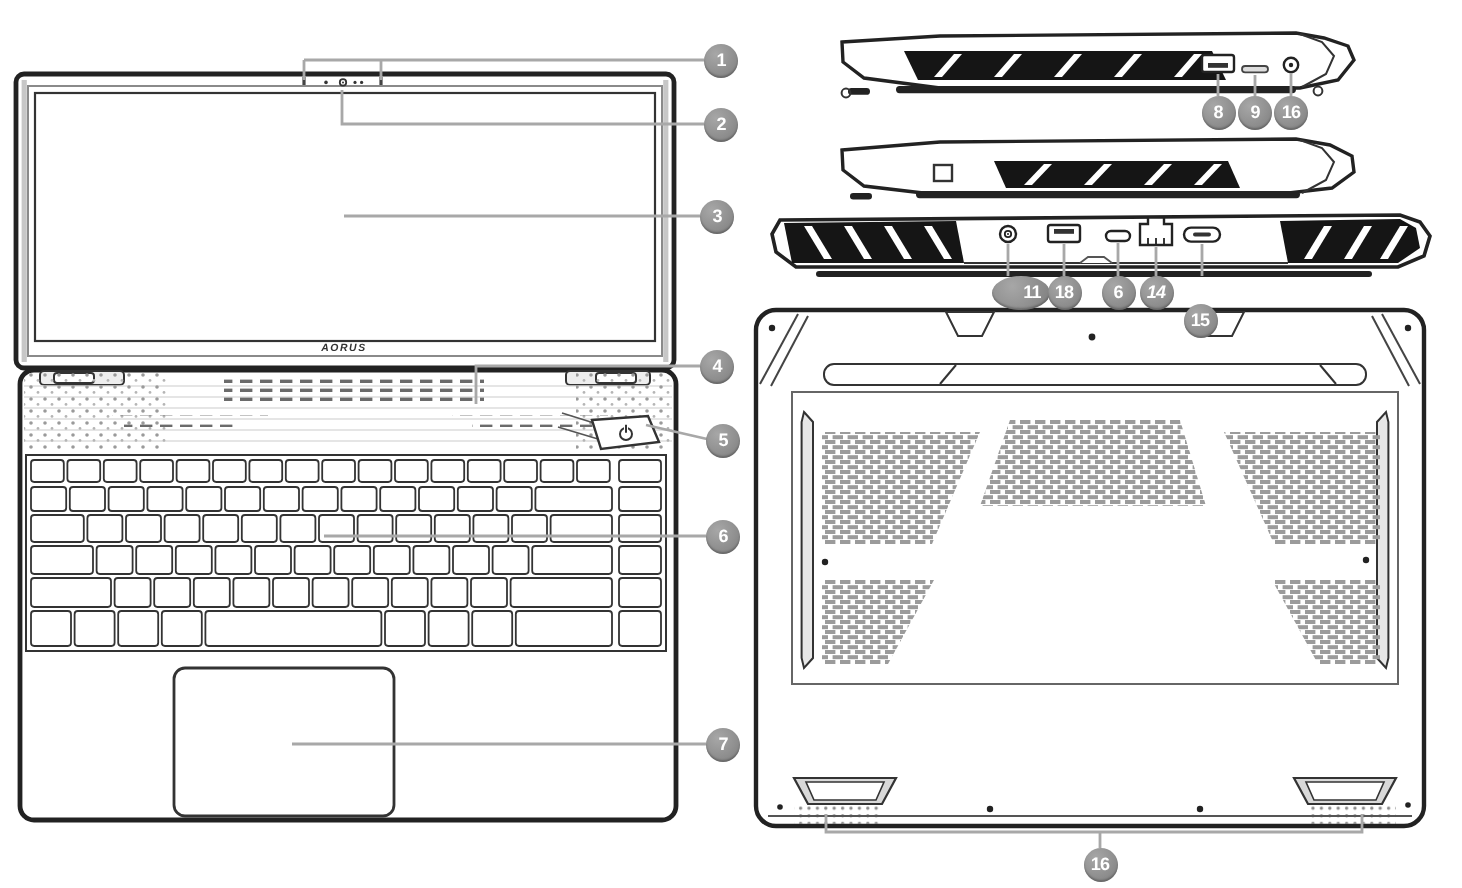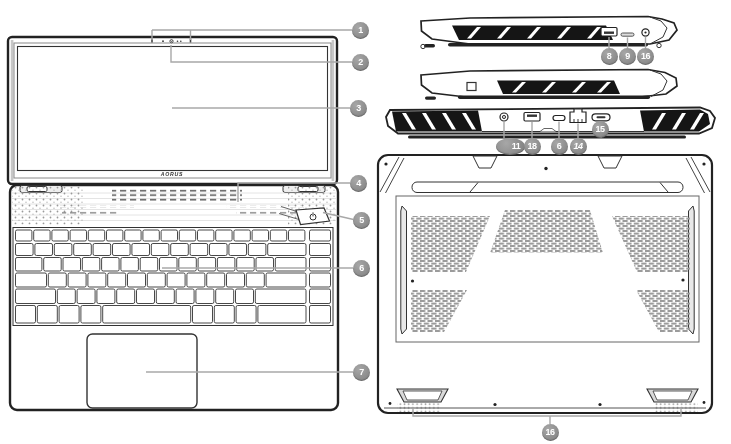--- a/index.html
+++ b/index.html
@@ -369,16 +369,16 @@
 <div class="callout" style="left:353px;top:211.5px;">5</div>
 <div class="callout" style="left:353px;top:259.5px;">6</div>
 <div class="callout" style="left:353px;top:363.5px;">7</div>
 <div class="callout" style="left:600.5px;top:47.5px;">8</div>
 <div class="callout" style="left:619px;top:47.5px;">9</div>
 <div class="callout" style="left:637px;top:47.5px;">16</div>
 <div class="callout" style="left:495.5px;top:137.5px;padding-left:12px;">11</div>
 <div class="callout" style="left:523.5px;top:137.5px;">18</div>
 <div class="callout" style="left:550.5px;top:137.5px;">6</div>
 <div class="callout" style="left:569.5px;top:137.5px;font-style:italic;">14</div>
-<div class="callout" style="left:591.5px;top:121px;">15</div>
+<div class="callout" style="left:591.5px;top:152px;">15</div>
 <div class="callout" style="left:541.5px;top:423.5px;">16</div>
 
 </div>
 
 </body></html>

